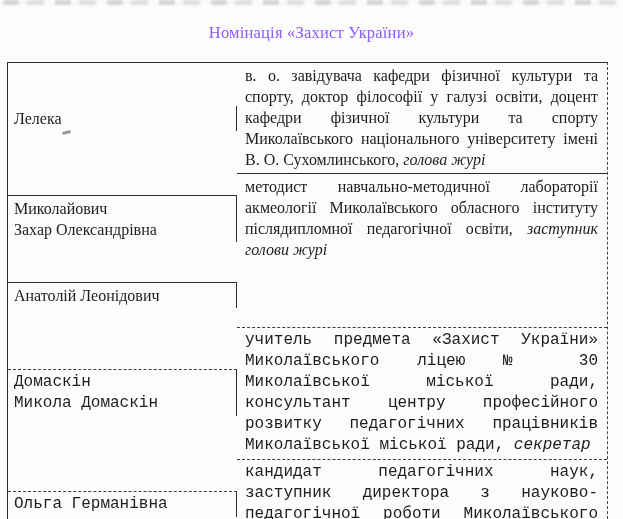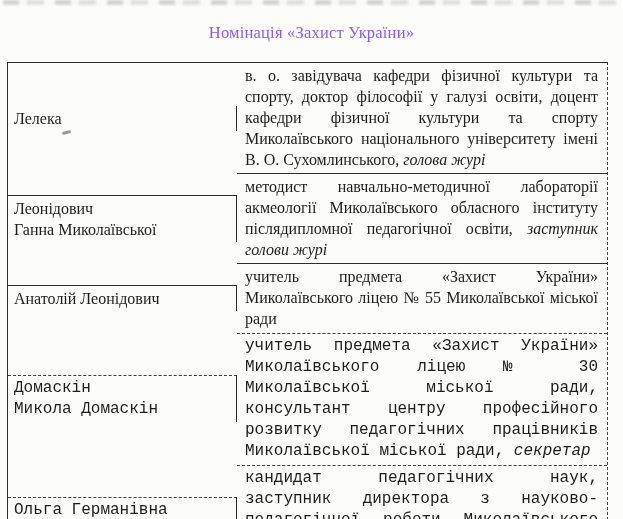--- a/index.html
+++ b/index.html
@@ -106,31 +106,30 @@
 
   <div class="row">
     <div class="cell left">
       <div>Лелека</div>
     </div>
     <div class="cell right"><span>в. о. завідувача кафедри фізичної культури та спорту, доктор філософії у галузі освіти, доцент кафедри фізичної культури та спорту Миколаївського національного університету імені В. О. Сухомлинського, </span><span class="role">голова журі</span></div>
   </div>
 
   <div class="row">
     <div class="cell left">
-      <div>Леонідович</div>
-      <div>Ганна Миколаївської</div>
+      <div>Миколайович</div>
+      <div>Захар Олександрівна</div>
     </div>
     <div class="cell right"><span>методист навчально-методичної лабораторії акмеології Миколаївського обласного інституту післядипломної педагогічної освіти, </span><span class="role">заступник голови журі</span></div>
   </div>
 
   <div class="row">
     <div class="cell left">
       <div>Анатолій Леонідович</div>
     </div>
-    <div class="cell right"><span>учитель предмета «Захист України» Миколаївського ліцею № 55 Миколаївської міської ради</span><span class="role"></span></div>
   </div>
 
   <div class="row dashed-top">
     <div class="cell left">
       <div>Домаскін</div>
       <div>Микола Домаскін</div>
     </div>
     <div class="cell right"><span>учитель предмета «Захист України» Миколаївського ліцею № 30 Миколаївської міської ради, консультант центру професійного розвитку педагогічних працівників Миколаївської міської ради, </span><span class="role">секретар</span></div>
   </div>
 

